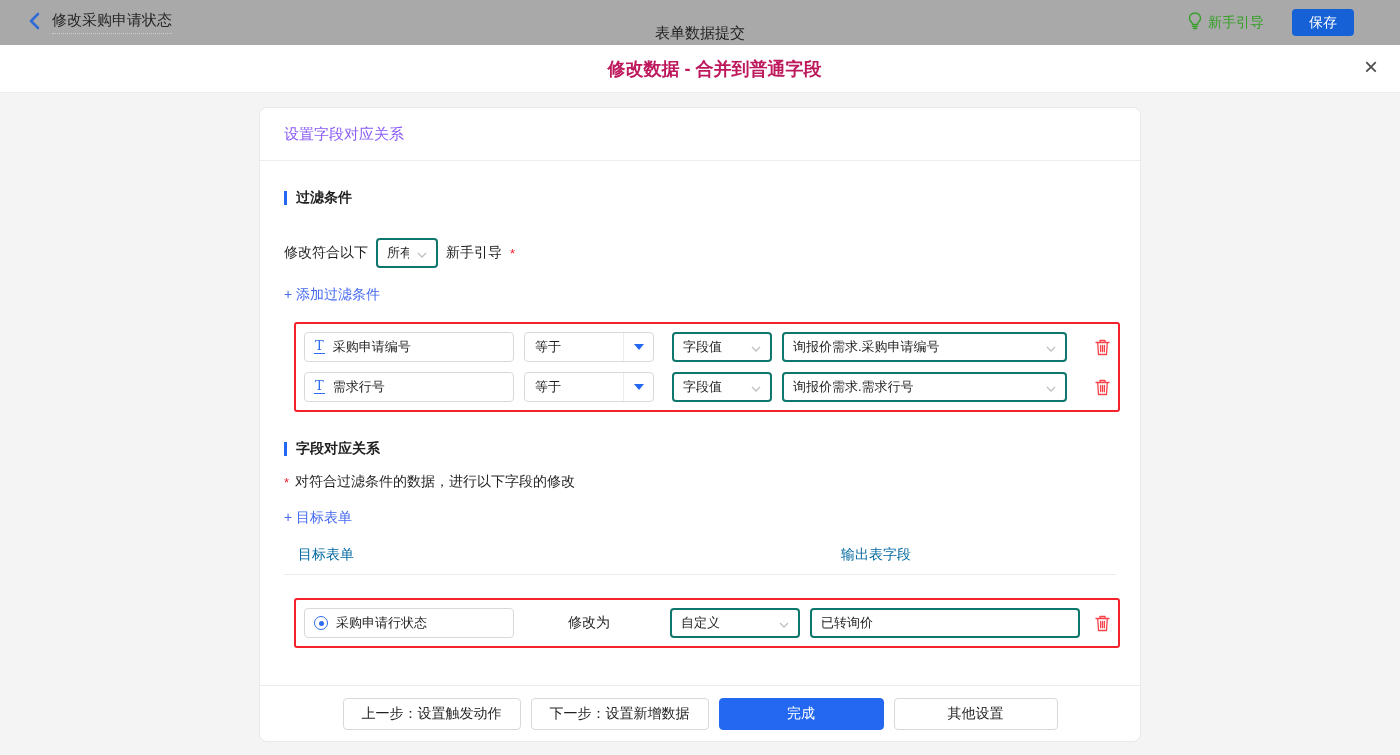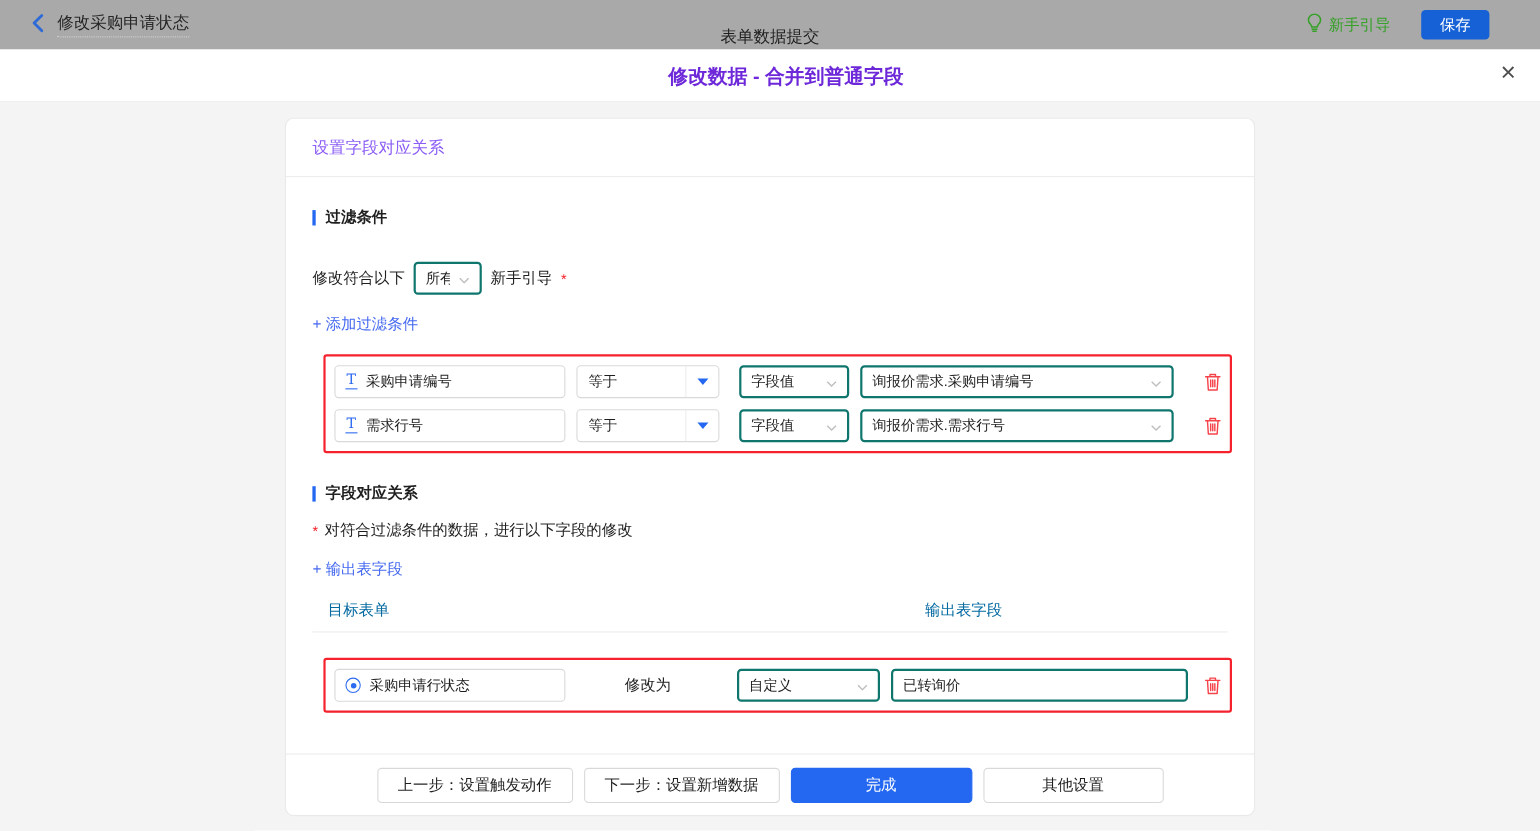--- a/index.html
+++ b/index.html
@@ -27,21 +27,21 @@
   .guide-link { display:flex; align-items:center; gap:6px; color:#35a127; font-size:14px; cursor:pointer; }
   .save-btn {
     width:62px; height:27px; background:#1661d6; color:#fff; border:none;
     border-radius:4px; font-size:14px; cursor:pointer; font-family:inherit;
   }
   
   .dialog-titlebar {
     height:48px; background:#fff; border-bottom:1px solid #ededed;
     display:flex; align-items:center; justify-content:center; position:relative;
   }
-  .dialog-title { font-size:18px; font-weight:bold; color:#6d28d9;margin-left:29px; }
+  .dialog-title { font-size:18px; font-weight:bold; color:#be185d;margin-left:29px; }
   .close-btn {
     position:absolute; right:22px; top:10px; font-size:24px; line-height:24px;
     color:#4d4d4d; cursor:pointer; font-weight:300;
   }
   
   .content { height:662px; padding-top:14px; }
   .card {
     width:882px; height:635px; margin:0 auto; background:#fff;
     border:1px solid #e9e9e9; border-radius:8px; display:flex; flex-direction:column;
     overflow:hidden;
@@ -247,21 +247,21 @@
       <div class="section-title" style="margin-top:28px">
         <span class="section-bar"></span>
         <b>字段对应关系</b>
       </div>
 
       <div class="desc-row">
         <span class="asterisk">*</span>
         <span>对符合过滤条件的数据，进行以下字段的修改</span>
       </div>
 
-      <div class="add-link">+ 输出表字段</div>
+      <div class="add-link">+ 目标表单</div>
 
       <div class="map-headers">
         <span>目标表单</span>
         <span class="col2">输出表字段</span>
       </div>
       <div class="map-divider"></div>
 
       <div class="red-box" style="margin-top:23px">
         <div class="cond-row">
           <div class="field-box">

